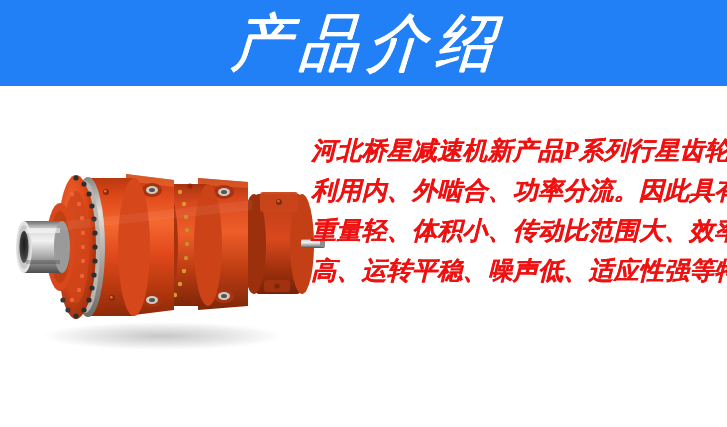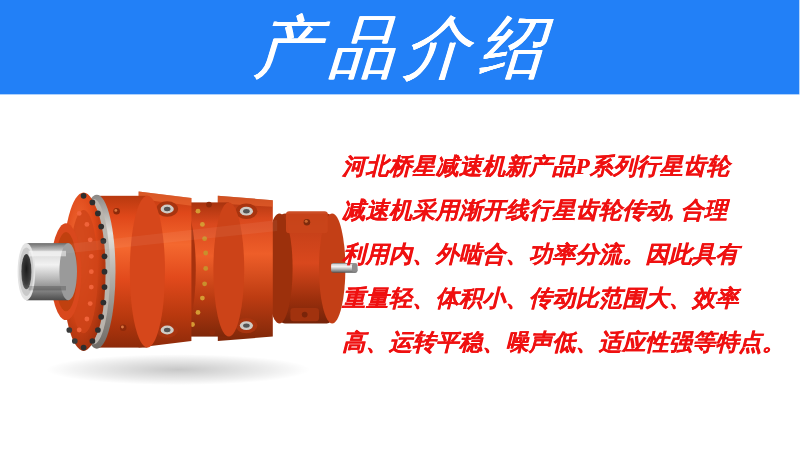--- a/index.html
+++ b/index.html
@@ -66,21 +66,21 @@
   
   #description {
     position: absolute;
     left: 311px;
     top: 45px;
     width: 414px;
   }
   .desc-line {
     color: #ef1010;
     font-family: "Liberation Serif", "DejaVu Serif", serif;
-    font-size: 21px;
+    font-size: 25px;
     font-style: italic;
     font-weight: 700;
     line-height: 40px;
     height: 40px;
     letter-spacing: 0.2px;
     white-space: nowrap;
     text-shadow: 0.4px 0 0 #ef1010;
   }
 </style>
 </head>
@@ -289,20 +289,19 @@
           <circle cx="188" cy="38" r="2.6" fill="#8e2a0a"></circle>
           <circle cx="191" cy="154" r="2.6" fill="#8e2a0a"></circle>
         </g>
 
         <path d="M24 78 L250 52 L250 62 L24 86 Z" fill="#ffffff" opacity="0.06"></path>
       </svg>
     </div>
 
     <div id="description">
       <div class="desc-line">河北桥星减速机新产品P系列行星齿轮</div>
-      <div class="desc-line">减速机采用渐开线行星齿轮传动, 合理</div>
       <div class="desc-line">利用内、外啮合、功率分流。因此具有</div>
       <div class="desc-line">重量轻、体积小、传动比范围大、效率</div>
       <div class="desc-line">高、运转平稳、噪声低、适应性强等特点。</div>
     </div>
 
   </div>
 </div>
 
 </body></html>

